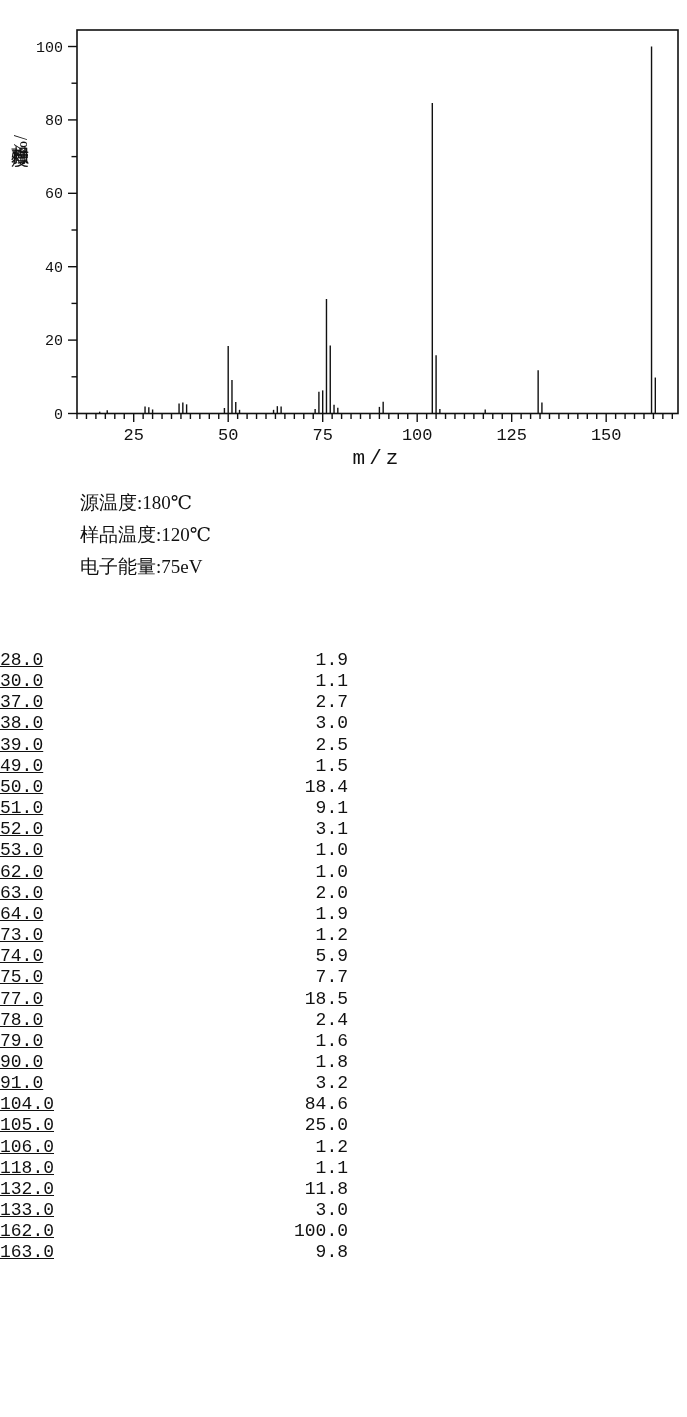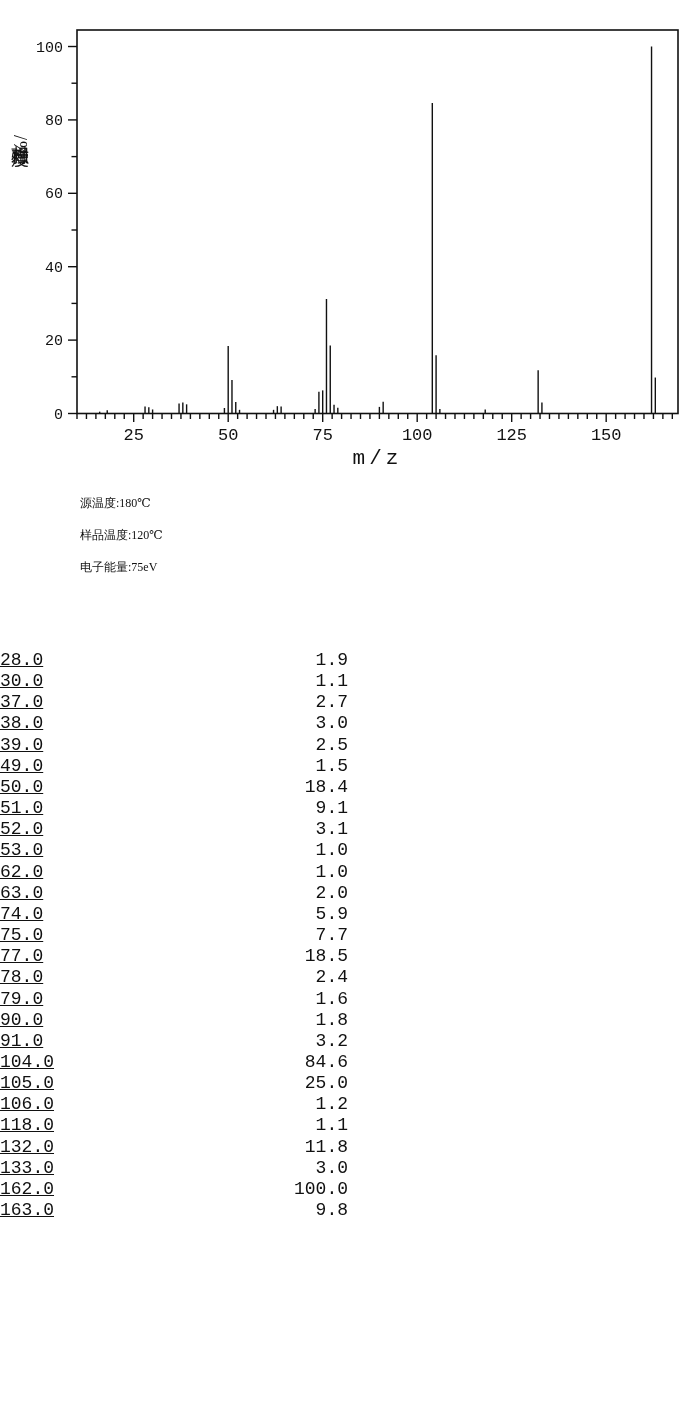--- a/index.html
+++ b/index.html
@@ -15,21 +15,21 @@
   }
   .ylabel{
     position:absolute;left:8px;top:131px;
     writing-mode:vertical-rl;
     font-family:"Liberation Serif","DejaVu Serif",serif;
     font-size:18px;letter-spacing:1px;color:#111;
   }
   .annos{
     position:absolute;left:80px;top:492px;
     font-family:"Liberation Serif","DejaVu Serif",serif;
-    font-size:12px;color:#111;
+    font-size:19px;color:#111;
   }
   .annos .anno-line{height:22px;line-height:22px;margin-bottom:10px;white-space:pre;}
   .ptable{
     position:absolute;left:0;top:650px;
     font-family:"Liberation Mono","DejaVu Sans Mono",monospace;
     font-size:18px;color:#111;
   }
   .trow{height:21.17px;line-height:21.17px;white-space:pre;}
   .c-mz{display:inline-block;width:238px;text-align:left;text-decoration:underline;}
   .c-int{display:inline-block;width:110px;text-align:right;}
@@ -179,20 +179,22 @@
       <div class="trow"><span class="c-mz">37.0</span><span class="c-int">2.7</span></div>
       <div class="trow"><span class="c-mz">38.0</span><span class="c-int">3.0</span></div>
       <div class="trow"><span class="c-mz">39.0</span><span class="c-int">2.5</span></div>
       <div class="trow"><span class="c-mz">49.0</span><span class="c-int">1.5</span></div>
       <div class="trow"><span class="c-mz">50.0</span><span class="c-int">18.4</span></div>
       <div class="trow"><span class="c-mz">51.0</span><span class="c-int">9.1</span></div>
       <div class="trow"><span class="c-mz">52.0</span><span class="c-int">3.1</span></div>
       <div class="trow"><span class="c-mz">53.0</span><span class="c-int">1.0</span></div>
       <div class="trow"><span class="c-mz">62.0</span><span class="c-int">1.0</span></div>
       <div class="trow"><span class="c-mz">63.0</span><span class="c-int">2.0</span></div>
+      <div class="trow"><span class="c-mz">64.0</span><span class="c-int">1.9</span></div>
+      <div class="trow"><span class="c-mz">73.0</span><span class="c-int">1.2</span></div>
       <div class="trow"><span class="c-mz">74.0</span><span class="c-int">5.9</span></div>
       <div class="trow"><span class="c-mz">75.0</span><span class="c-int">7.7</span></div>
       <div class="trow"><span class="c-mz">77.0</span><span class="c-int">18.5</span></div>
       <div class="trow"><span class="c-mz">78.0</span><span class="c-int">2.4</span></div>
       <div class="trow"><span class="c-mz">79.0</span><span class="c-int">1.6</span></div>
       <div class="trow"><span class="c-mz">90.0</span><span class="c-int">1.8</span></div>
       <div class="trow"><span class="c-mz">91.0</span><span class="c-int">3.2</span></div>
       <div class="trow"><span class="c-mz">104.0</span><span class="c-int">84.6</span></div>
       <div class="trow"><span class="c-mz">105.0</span><span class="c-int">25.0</span></div>
       <div class="trow"><span class="c-mz">106.0</span><span class="c-int">1.2</span></div>

